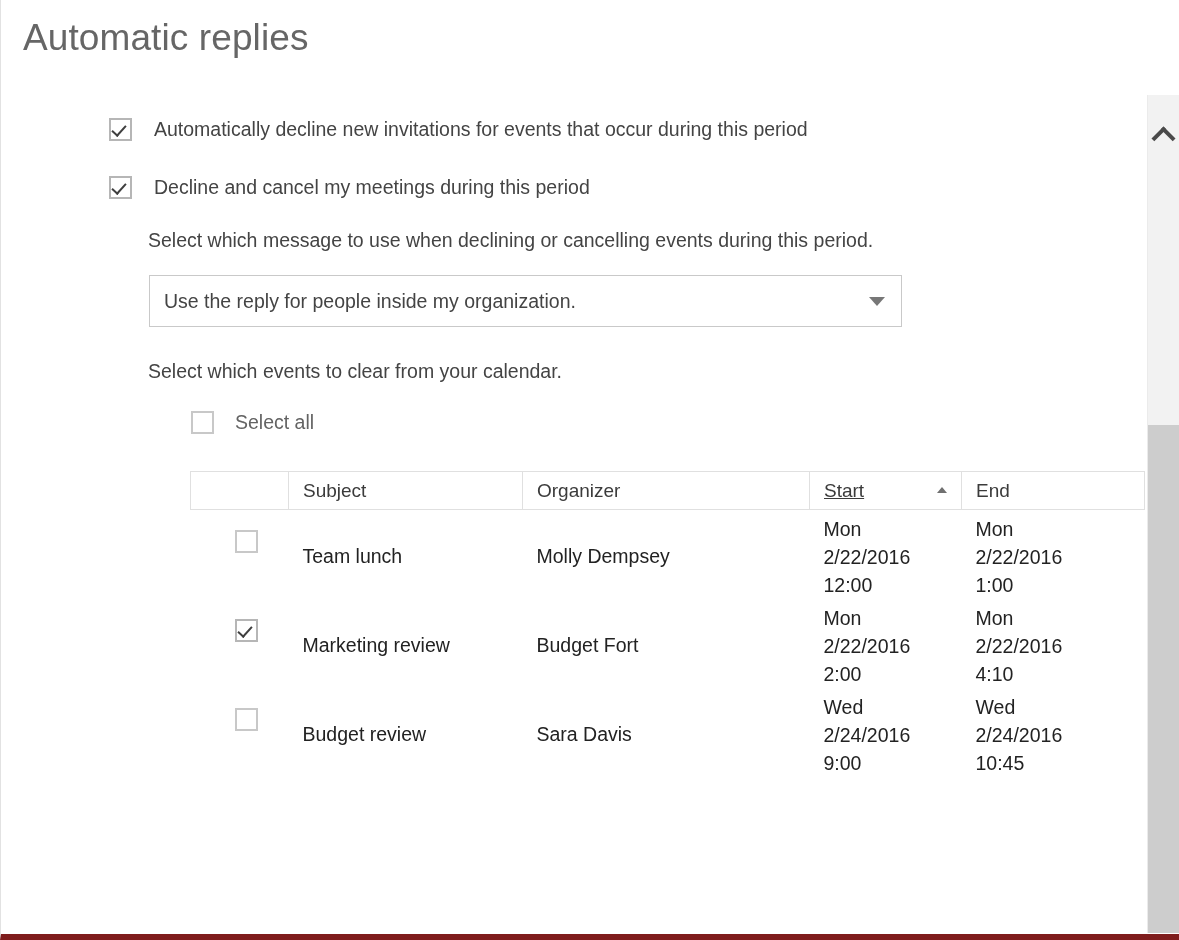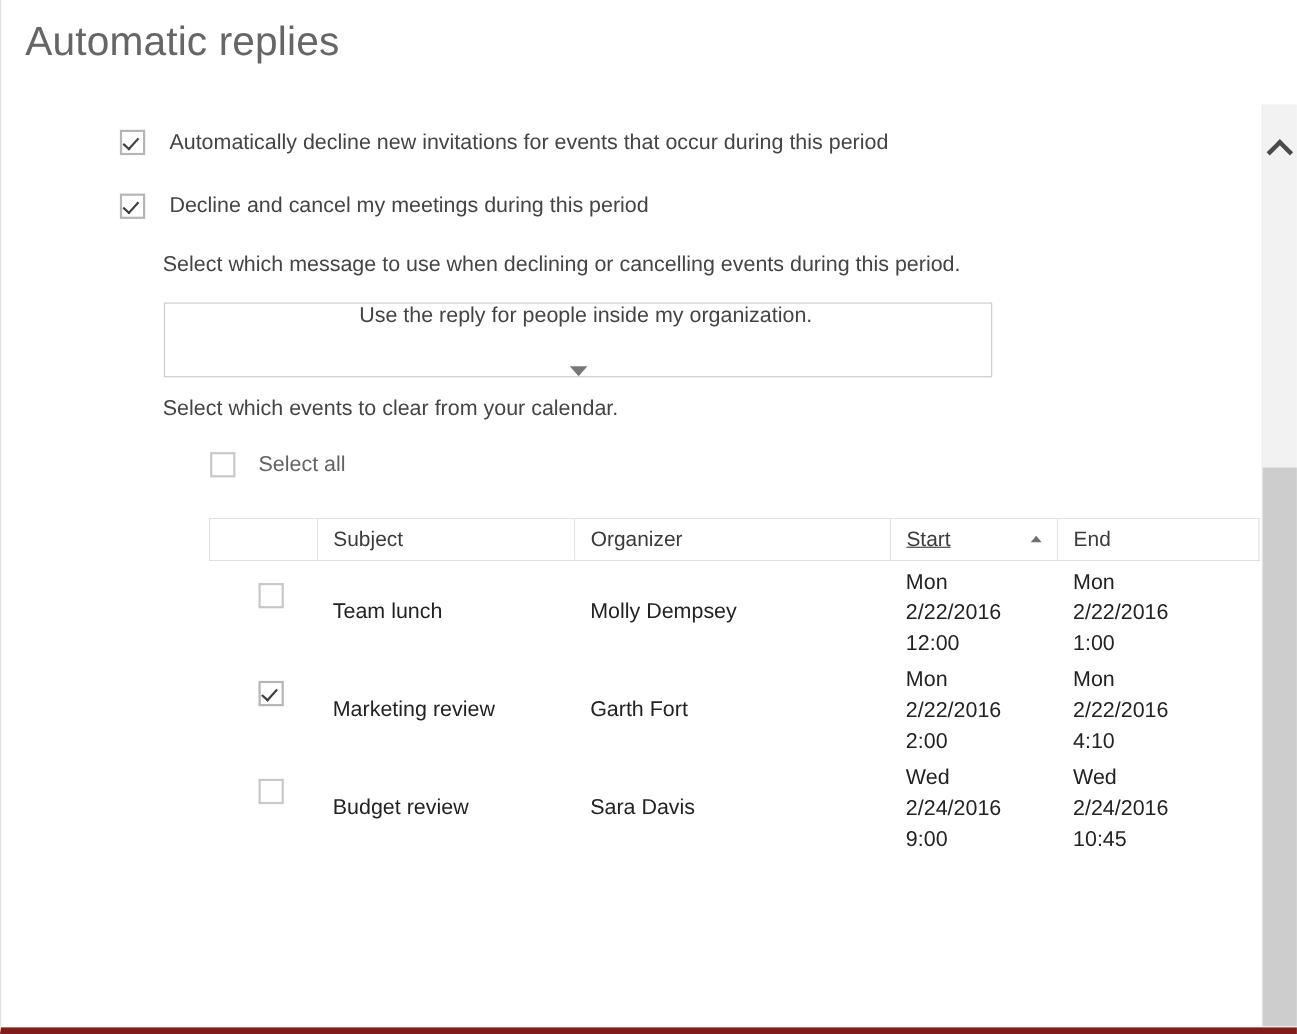--- a/index.html
+++ b/index.html
@@ -90,28 +90,27 @@
   }
   #helper1 { left: 147px; top: 228px; }
   #helper2 { left: 147px; top: 359px; }
 
   
   .dropdown {
     position: absolute;
     left: 148px;
     top: 275px;
     width: 753px;
-    height: 68px;
+    height: 52px;
     box-sizing: border-box;
     border: 1px solid #c9c9c9;
     background: #ffffff;
     display: flex;
     align-items: center;
     cursor: default;
-    flex-direction: column;
   }
   .dropdown .dd-value {
     flex: 1 1 auto;
     padding-left: 14px;
     font-size: 19.5px;
     color: #444444;
     white-space: nowrap;
     overflow: hidden;
   }
   .dropdown .dd-arrow {
@@ -306,21 +305,21 @@
           </td>
           <td class="cell-date">
             <span class="dl">Mon</span>
             <span class="dl">2/22/2016</span>
             <span class="dl">1:00</span>
           </td>
         </tr>
         <tr>
           <td class="cell-check"><span class="cbox checked"></span></td>
           <td class="cell-subject">Marketing review</td>
-          <td class="cell-organizer">Garth Fort</td>
+          <td class="cell-organizer">Budget Fort</td>
           <td class="cell-date">
             <span class="dl">Mon</span>
             <span class="dl">2/22/2016</span>
             <span class="dl">2:00</span>
           </td>
           <td class="cell-date">
             <span class="dl">Mon</span>
             <span class="dl">2/22/2016</span>
             <span class="dl">4:10</span>
           </td>

